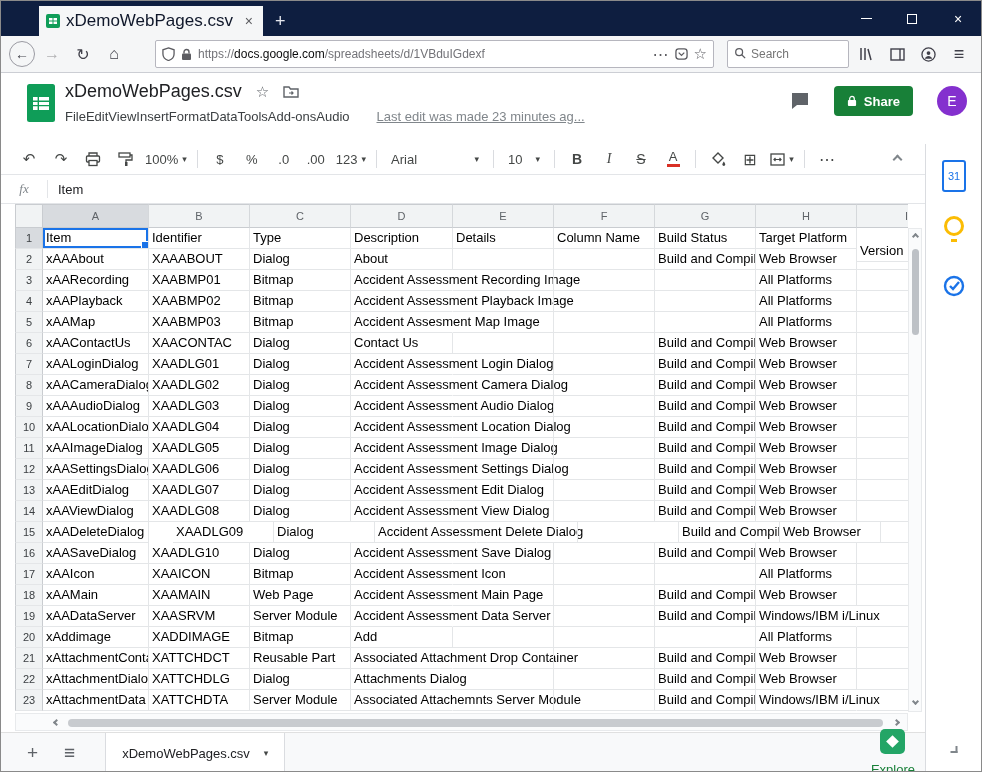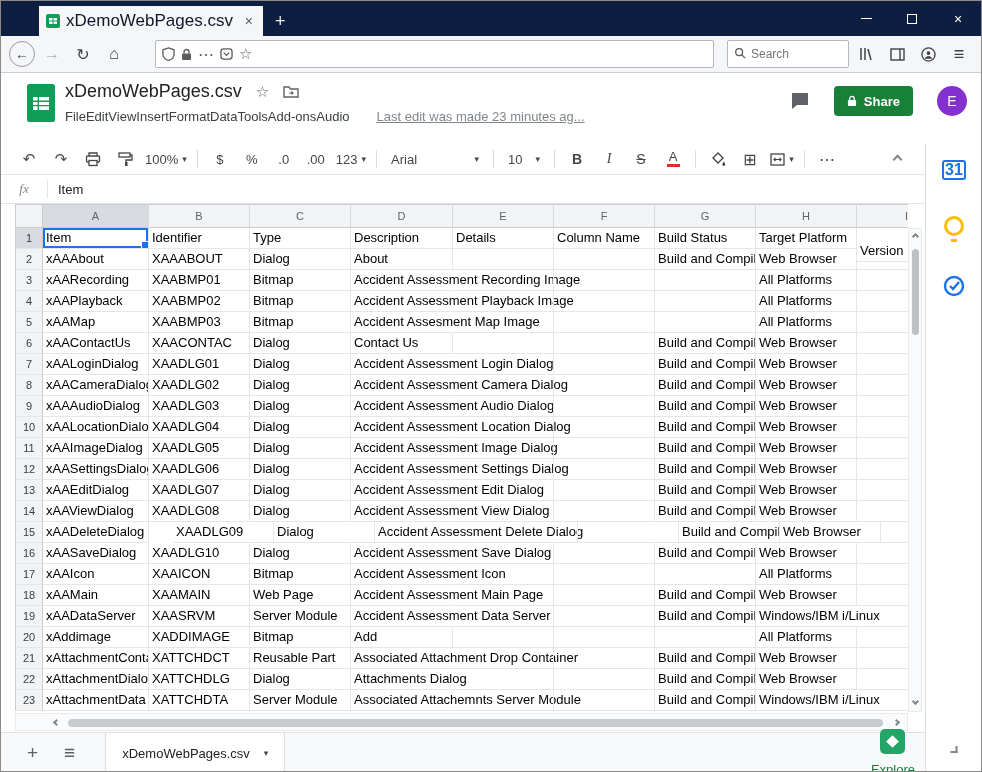--- a/index.html
+++ b/index.html
@@ -100,21 +100,21 @@
   .bbtn { color:#5f6368; font-size:19px; margin-left:26px; }
   .sheettab { margin-left:30px; height:40px; background:#fff; border-left:1px solid #dadce0; border-right:1px solid #dadce0; display:flex; align-items:center; gap:10px; padding:0 16px; font-size:13px; color:#202124; }
   .explore { position:absolute; right:10px; display:flex; align-items:center; gap:8px;flex-direction:column; }
   .explore-icon { width:25px; height:25px; background:#23a566; border-radius:5px; display:flex; align-items:center; justify-content:center; }
   .explore-icon .diamond { width:9px; height:9px; background:#fff; transform:rotate(45deg); }
   .explore-label { font-size:13px; color:#188038; }
 
   
   .spanel { position:absolute; left:924px; top:143px; width:57px; height:629px; background:#fff; border-left:1px solid #dadce0; }
   .spicon { position:absolute; left:50%; transform:translateX(-50%); }
-  .cal-icon { top:16px; width:24px; height:20px; background:#fff; border:2px solid #1a73e8; border-radius:3px; color:#1a73e8; font-size:16px; font-weight:bold; display:flex; align-items:center; justify-content:center; }
+  .cal-icon { top:16px; width:24px; height:32px; background:#fff; border:2px solid #1a73e8; border-radius:3px; color:#1a73e8; font-size:11px; font-weight:normal; display:flex; align-items:center; justify-content:center; }
   .keep-icon { top:72px; width:20px; height:20px; border:3px solid #fbbc04; border-radius:50%; }
   .keep-icon::after { content:""; position:absolute; left:4px; top:16px; width:6px; height:4px; border-bottom:3px solid #fbbc04; }
   .tasks-icon { top:130px; }
   .panel-collapse { position:absolute; left:50%; transform:translateX(-50%); bottom:20px; }
 </style>
 </head>
 <body>
 
 <div class="window">
 
@@ -150,20 +150,21 @@
           <svg width="13" height="14" viewBox="0 0 14 15">
             <path d="M7 1l6 2v4.5c0 3.8-2.7 6-6 7-3.3-1-6-3.2-6-7V3z" fill="none" stroke="#5c5c61" stroke-width="1.4"></path>
           </svg>
         </span>
       <span class="urlicon">
           <svg width="11" height="13" viewBox="0 0 11 13">
             <rect x="1" y="5.5" width="9" height="6.5" rx="1" fill="#5c5c61"></rect>
             <path d="M3 5.5V4a2.5 2.5 0 015 0v1.5" fill="none" stroke="#5c5c61" stroke-width="1.4"></path>
           </svg>
         </span>
+      <span class="urltext"><span class="url-scheme">https://</span><span class="url-host">docs.google.com</span><span class="url-path">/spreadsheets/d/1VBduIGdexf</span></span>
       <span class="urlicon">⋯</span>
       <span class="urlicon">
           <svg width="13" height="13" viewBox="0 0 14 14">
             <rect x="1" y="1" width="12" height="11" rx="3" fill="none" stroke="#5c5c61" stroke-width="1.4"></rect>
             <path d="M4 5l3 3 3-3" fill="none" stroke="#5c5c61" stroke-width="1.4"></path>
           </svg>
         </span>
       <span class="urlicon star-glyph">☆</span>
     </div>
     <div class="searchbox">

